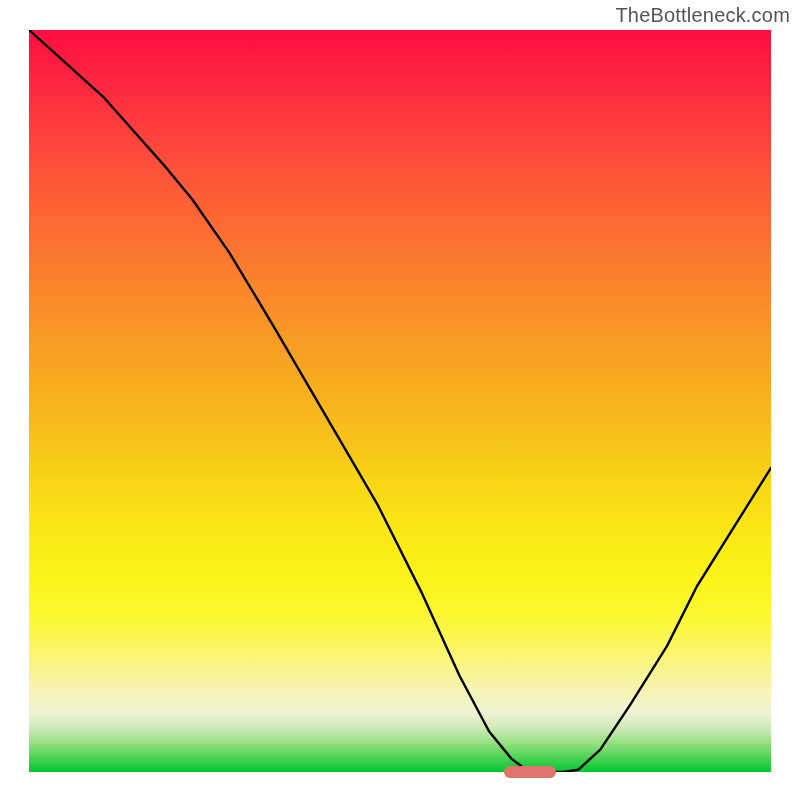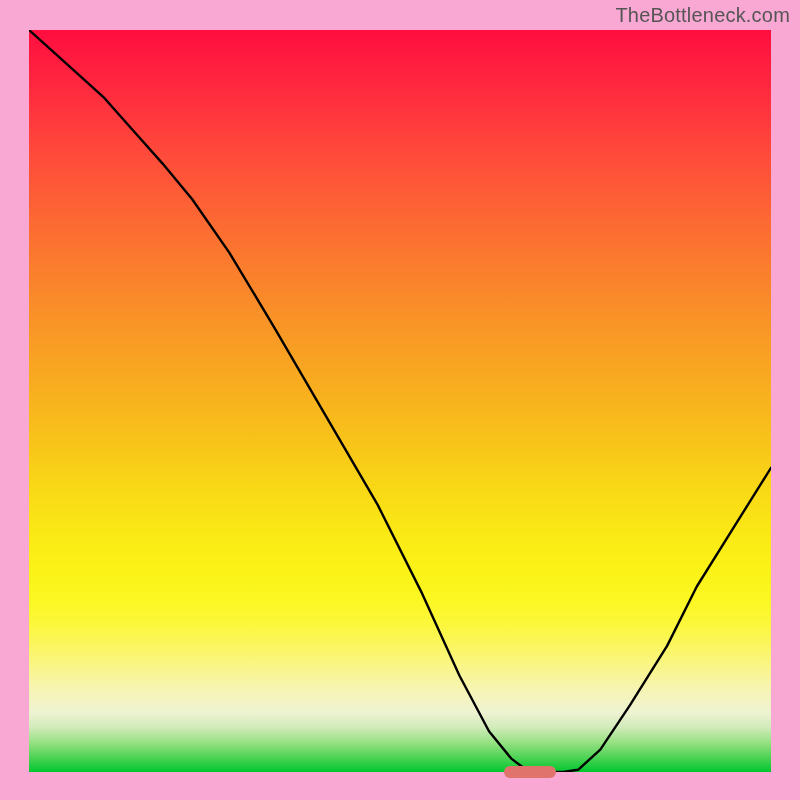--- a/index.html
+++ b/index.html
@@ -7,21 +7,21 @@
     padding: 0;
     width: 800px;
     height: 800px;
     background: #000;
     overflow: hidden;
   }
   .container {
     position: relative;
     width: 800px;
     height: 800px;
-    background: #f9a8d4;
+    background: #ffffff;
   }
   .watermark {
     position: absolute;
     top: 4px;
     right: 10px;
     color: #555;
     font-family: Arial, Helvetica, sans-serif;
     font-size: 20px;
     font-weight: 500;
     letter-spacing: 0.2px;

